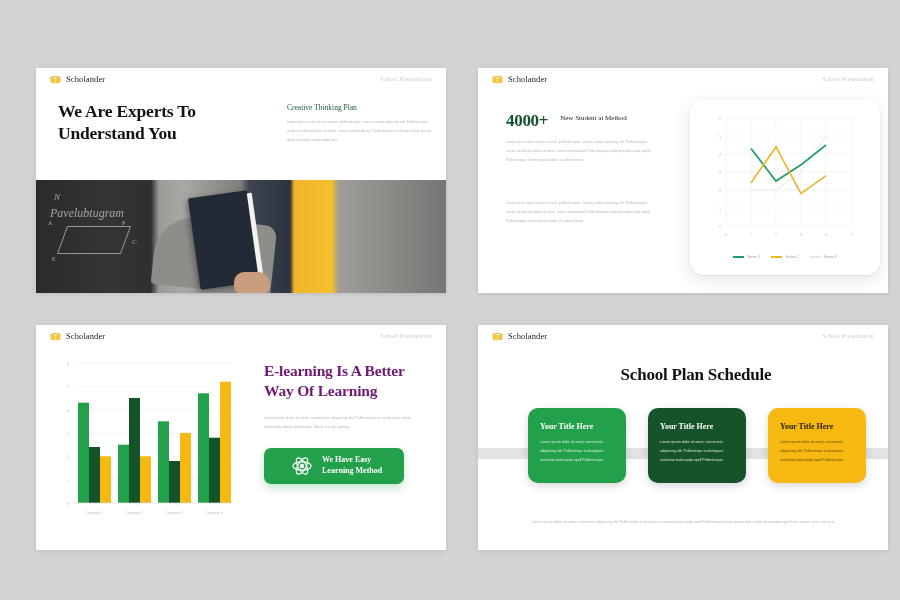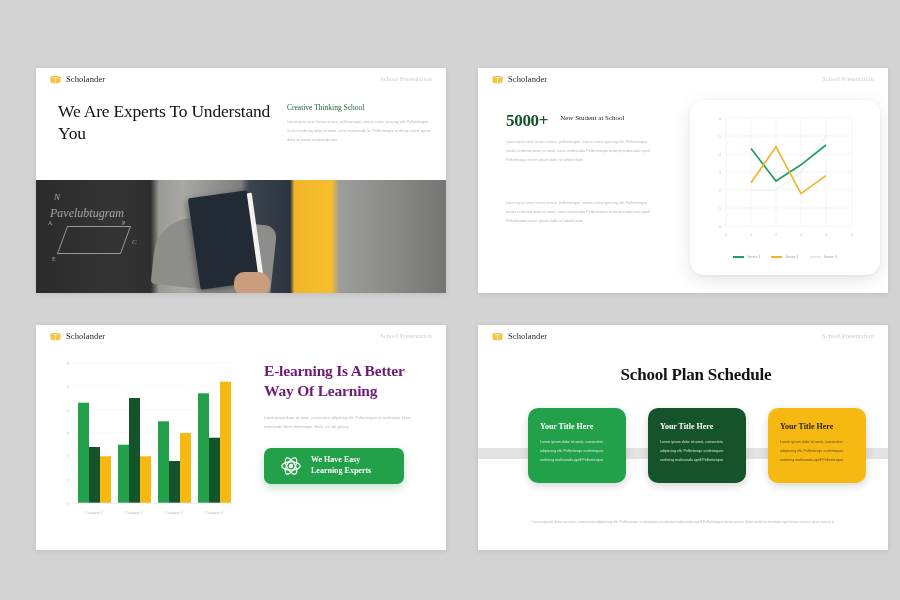--- a/index.html
+++ b/index.html
@@ -42,21 +42,21 @@
     font-size: 6px; color: #c9c9c9; letter-spacing: .2px;
   }
 
   .lorem { color: #b4b4b4; font-size: 3.6px; line-height: 2.45; letter-spacing: .05px; }
 
   
   .s1-body { position: absolute; top: 22px; left: 0; right: 0; height: 90px; display: flex; padding: 10px 14px 0 22px; }
   .s1-left { width: 215px; }
   .s1-title {
     font-family: "Liberation Serif", serif;
-    font-weight: normal; font-size: 17.5px; line-height: 1.28; color: #121212;
+    font-weight: bold; font-size: 17.5px; line-height: 1.28; color: #121212;
     letter-spacing: -0.2px;
   }
   .s1-right { flex: 1; padding-left: 14px; padding-top: 3px; }
   .s1-sub {
     font-family: "Liberation Serif", serif;
     font-size: 7.5px; color: #1d5c36; margin-bottom: 6px;
   }
   .s1-photo {
     position: absolute; left: 0; right: 0; bottom: 0; top: 112px;
     background:
@@ -135,21 +135,21 @@
   .s3-right { position: absolute; right: 14px; top: 36px; width: 168px; }
   .s3-title {
     font-family: "Liberation Serif", serif;
     font-weight: bold; font-size: 15.5px; line-height: 1.3; color: #701a75;
     letter-spacing: -.2px;
   }
   .s3-body { margin-top: 13px; width: 160px; }
   .cta {
     margin-top: 16px; width: 140px; height: 36px;
     background: #22a04a; border-radius: 7px;
-    display: flex; align-items: center; gap: 9px; padding-left: 16px;
+    display: flex; align-items: center; gap: 9px; padding-left: 27px;
     box-shadow: 0 4px 10px rgba(34,160,74,0.28);
     cursor: pointer;
   }
   .cta-text {
     font-family: "Liberation Serif", serif;
     font-weight: bold; color: #fff; font-size: 8px; line-height: 1.35;
   }
 
   
   .s4-title {
@@ -201,21 +201,21 @@
         <span class="brand-name">Scholander</span>
       </div>
       <span class="topbar-right">School Presentation</span>
     </div>
 
     <div class="s1-body">
       <div class="s1-left">
         <div class="s1-title">We Are Experts To Understand You</div>
       </div>
       <div class="s1-right">
-        <div class="s1-sub">Creative Thinking School</div>
+        <div class="s1-sub">Creative Thinking Plan</div>
         <div class="lorem">Lorem ipsu corse lectus ornare, pellentesque, viverra cietur apiscing elit. Pellentesque scelar sceleriaq dolor sit amet, corse malesuada la. Pellentesque sceleriqu lorem ipsum dolor sit ameto malesuada lore</div>
       </div>
     </div>
 
     <div class="s1-photo">
       <span class="chalk chalk-eq">N</span>
       <span class="chalk chalk-eq2">Pavelubtugram</span>
       <span class="chalk chalk-l3">P</span>
       <span class="chalk chalk-l1">A</span>
       <span class="chalk chalk-l2">E</span>
@@ -235,22 +235,22 @@
           <path d="M21 4 L11.5 6 L11.5 17 L21 15 Z" fill="#f5c542"></path>
           <path d="M1 4 Q11 0 21 4 L21 6 Q11 2 1 6 Z" fill="#e5b02c"></path>
         </svg>
         <span class="brand-name">Scholander</span>
       </div>
       <span class="topbar-right">School Presentation</span>
     </div>
 
     <div class="s2-stats">
       <div class="stat-row">
-        <span class="stat-num green">5000+</span>
-        <span class="stat-lbl">New Student at School</span>
+        <span class="stat-num green">4000+</span>
+        <span class="stat-lbl">New Student at Method</span>
       </div>
       <div class="lorem stat-body">Lorem ipsu corse lectus ornare, pellentesque, viverra cietur apiscing elit. Pellentesque scelar sceleriaq dolor sit amet, corse malesuada Pellentesque sceleriq malesuada apell Pellentesque lorem ipsum dolor sit ameto mute</div>
       <div class="stat-gap"></div>
       <div class="lorem stat-body">Lorem ipsu corse lectus ornare, pellentesque, viverra cietur apiscing elit. Pellentesque scelar sceleriaq dolor sit amet, corse malesuada Pellentesque sceleriq malesuada apell Pellentesque lorem ipsum dolor sit ameto mute</div>
     </div>
 
     <div class="chart-card">
       <svg width="190" height="150" viewBox="0 0 190 150">
 
         <g stroke="#ededed" stroke-width="0.6">
@@ -375,21 +375,21 @@
       <div class="lorem s3-body">Lorem ipsum dolor sit amet, consectetur adipiscing elit. Pellentesque to scelerisque lorem malesuada libero ellemesque. Morbi orci dui galang</div>
       <div class="cta">
         <svg width="22" height="22" viewBox="0 0 24 24">
           <circle cx="12" cy="12" r="2.4" fill="#fff"></circle>
           <ellipse cx="12" cy="12" rx="10" ry="4.4" fill="none" stroke="#fff" stroke-width="1.3"></ellipse>
           <ellipse cx="12" cy="12" rx="10" ry="4.4" fill="none" stroke="#fff" stroke-width="1.3" transform="rotate(60 12 12)"></ellipse>
           <ellipse cx="12" cy="12" rx="10" ry="4.4" fill="none" stroke="#fff" stroke-width="1.3" transform="rotate(120 12 12)"></ellipse>
         </svg>
         <div>
           <div class="cta-text">We Have Easy</div>
-          <div class="cta-text">Learning Experts</div>
+          <div class="cta-text">Learning Method</div>
         </div>
       </div>
     </div>
   </div>
 
   <div class="slide">
     <div class="topbar">
       <div class="brand">
         <svg class="brand-icon" viewBox="0 0 22 18">
           <path d="M1 4 L10.5 6 L10.5 17 L1 15 Z" fill="#f5c542"></path>

